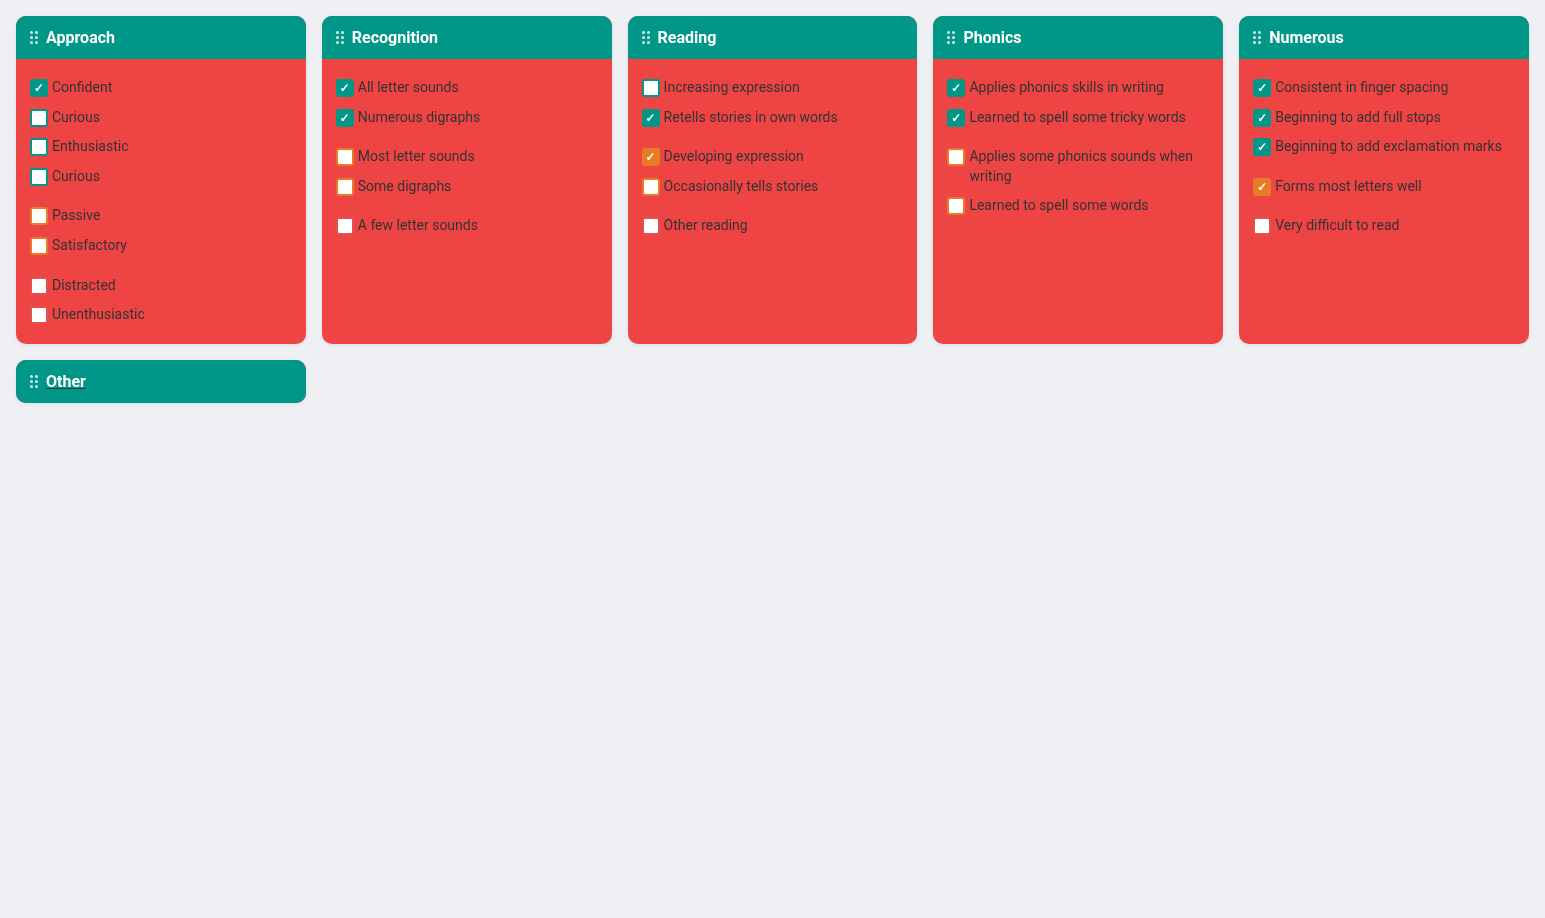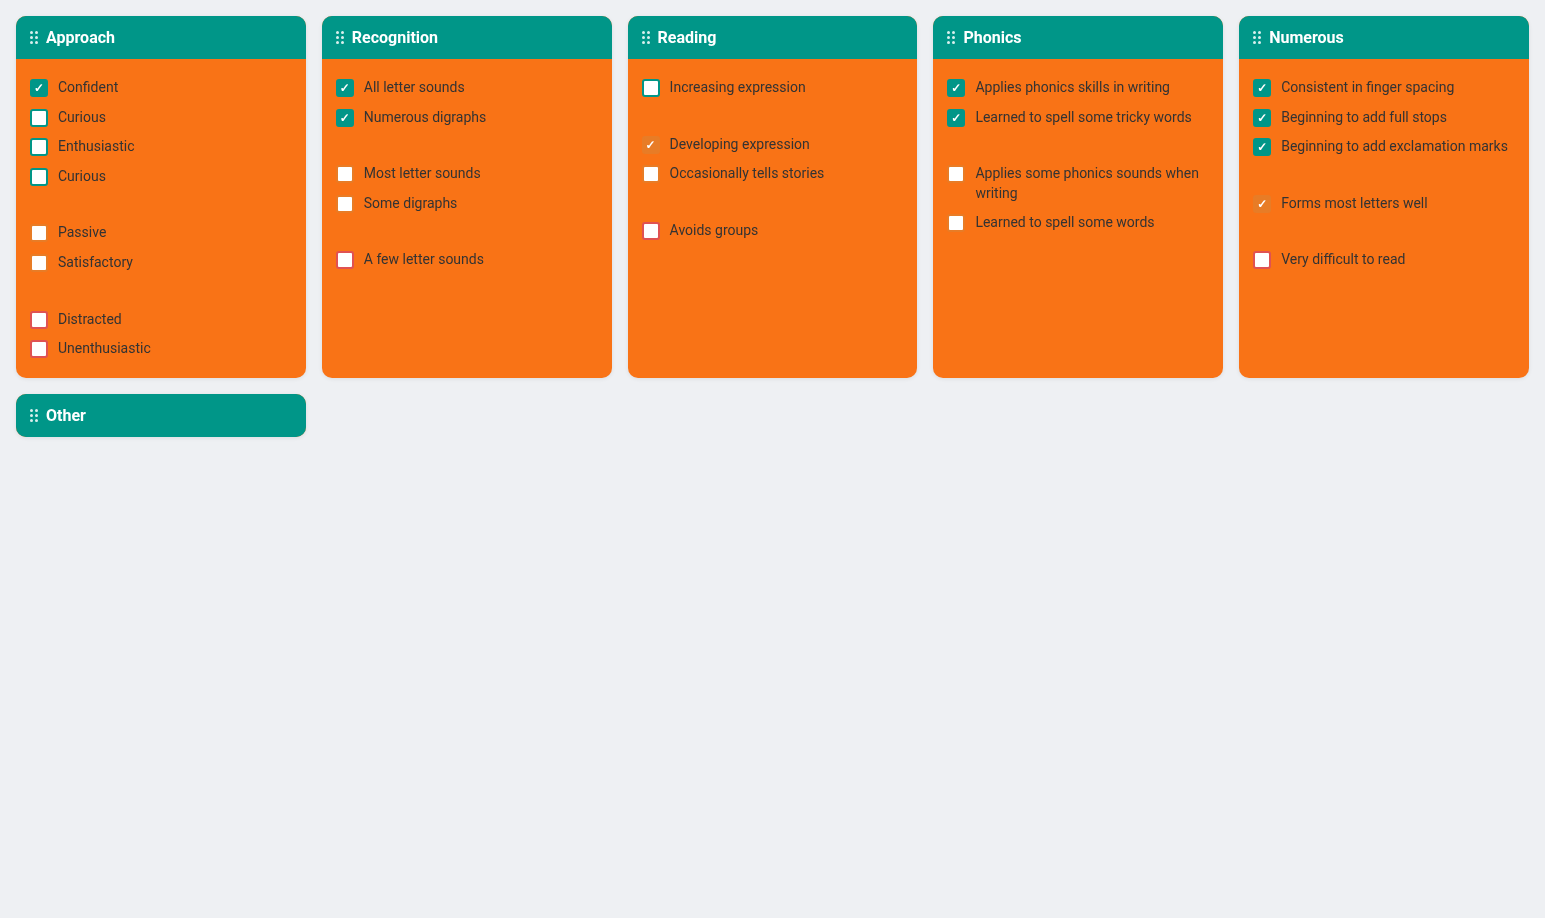--- a/index.html
+++ b/index.html
@@ -13,23 +13,24 @@
     .grid-top {
       display: grid;
       grid-template-columns: repeat(5, 1fr);
       gap: 16px;
       margin-bottom: 16px;
     }
     .grid-bottom {
       display: grid;
       grid-template-columns: repeat(5, 1fr);
       gap: 16px;
+      text-decoration: underline;
     }
     .card {
-      background: #f97316;
+      background: #ef4444;
       border-radius: 10px;
       overflow: hidden;
       box-shadow: 0 1px 4px rgba(0,0,0,0.08);
     }
     .card-header {
       background: #009688;
       color: #fff;
       font-weight: 700;
       font-size: 16px;
       padding: 12px 14px;
@@ -54,21 +55,21 @@
       height: 3px;
       background: #fff;
       border-radius: 50%;
     }
     .card-body {
       padding: 14px 14px;
     }
     .item {
       display: flex;
       align-items: flex-start;
-      gap: 10px;
+      gap: 4px;
       padding: 5px 0;
     }
     .checkbox {
       width: 18px;
       height: 18px;
       border-radius: 3px;
       flex-shrink: 0;
       margin-top: 1px;
       display: flex;
       align-items: center;
@@ -107,21 +108,21 @@
     .checkbox.unchecked-red {
       border: 2px solid #e05252;
       background: #fff;
     }
     .item-label {
       line-height: 1.4;
       font-size: 14px;
       color: #333;
     }
     .section-gap {
-      margin-top: 27px;
+      margin-top: 10px;
     }
   </style>
 </head>
 <body>
 
 <div class="grid-top">
 <div class="card">
       <div class="card-header">
         <div class="drag-icon">
           <span></span>
@@ -204,31 +205,35 @@
           <span></span>
           <span></span>
         </div>
         <span>Reading</span>
       </div>
       <div class="card-body">
         <div class="item">
           <div class="checkbox unchecked-teal"></div>
           <span class="item-label">Increasing expression</span>
         </div>
+        <div class="item">
+          <div class="checkbox checked-teal"></div>
+          <span class="item-label">Retells stories in own words</span>
+        </div>
         <div class="item section-gap">
           <div class="checkbox checked-orange"></div>
           <span class="item-label">Developing expression</span>
         </div>
         <div class="item">
           <div class="checkbox unchecked-orange"></div>
           <span class="item-label">Occasionally tells stories</span>
         </div>
         <div class="item section-gap">
           <div class="checkbox unchecked-red"></div>
-          <span class="item-label">Avoids groups</span>
+          <span class="item-label">Other reading</span>
         </div>
       </div>
     </div>
     <div class="card">
       <div class="card-header">
         <div class="drag-icon">
           <span></span>
           <span></span>
           <span></span>
         </div>

